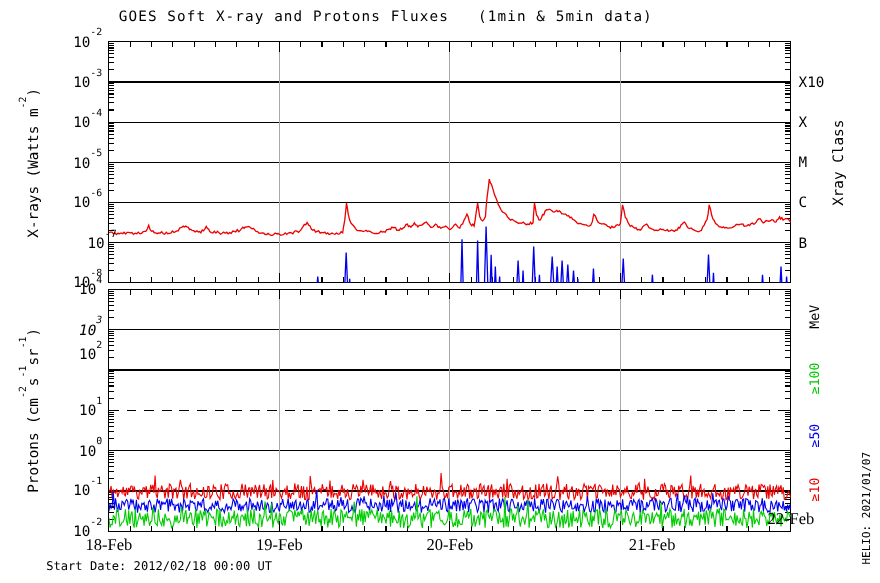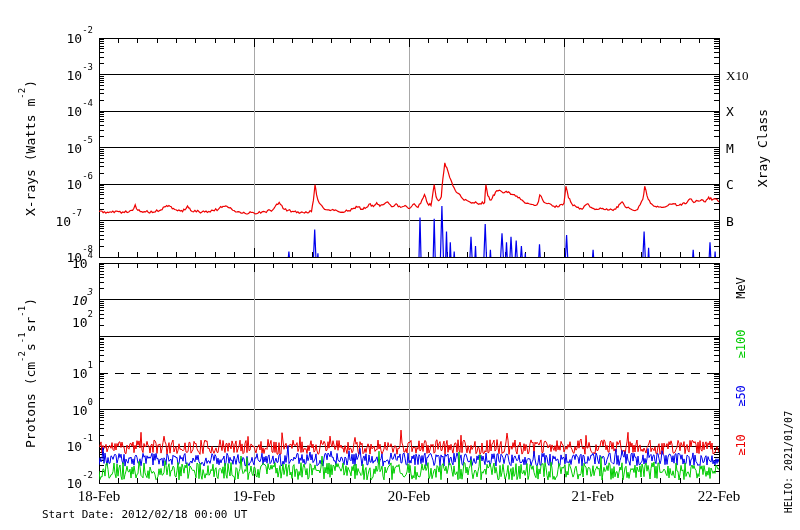--- a/index.html
+++ b/index.html
@@ -400,45 +400,46 @@
         <line x1="699.625" y1="263" x2="699.625" y2="268" stroke="#000000" stroke-width="1" shape-rendering="crispEdges"></line>
         <line x1="719" y1="474" x2="719" y2="483" stroke="#000000" stroke-width="1" shape-rendering="crispEdges"></line>
         <line x1="719" y1="263" x2="719" y2="272" stroke="#000000" stroke-width="1" shape-rendering="crispEdges"></line>
       </g>
       <polyline clip-path="url(#clip1)" fill="none" stroke="#ee0000" stroke-width="1.2" points="99.0,211.4 100.4,211.0 101.8,211.0 103.2,212.6 104.5,211.7 105.9,213.2 107.3,212.1 108.7,212.5 110.1,211.8 111.5,212.4 112.8,211.1 114.2,212.7 115.6,211.2 117.0,211.2 118.4,211.7 119.9,211.4 121.3,213.1 122.8,212.0 124.3,212.5 125.8,211.0 127.2,212.6 128.7,212.1 130.0,210.8 131.3,210.3 132.6,210.3 133.9,208.2 135.2,204.8 136.5,208.8 137.8,210.3 139.0,209.8 140.3,211.6 141.6,211.7 142.9,212.4 144.2,211.7 145.6,211.9 147.0,210.6 148.4,212.5 149.7,213.0 151.1,211.1 152.5,212.5 153.9,212.1 155.3,211.9 156.7,210.0 158.2,211.4 159.6,210.6 161.0,209.9 162.1,209.8 163.3,207.3 164.4,206.9 165.5,206.6 166.7,205.6 167.8,206.4 168.9,205.6 170.0,206.3 171.2,206.7 172.3,208.8 173.4,208.4 174.6,209.5 176.0,209.7 177.5,210.8 178.9,209.9 180.4,211.0 181.5,210.5 182.6,211.7 183.8,209.1 184.9,209.9 186.2,208.3 187.5,205.9 188.6,207.9 189.6,208.1 190.7,210.6 192.1,211.5 193.5,211.8 194.9,210.3 196.3,211.9 197.7,210.3 199.1,211.7 200.5,212.9 201.9,212.0 203.3,210.9 204.6,212.0 206.0,211.1 207.4,212.5 208.8,211.4 210.2,212.1 211.6,210.1 212.9,210.4 214.3,210.8 215.7,208.7 217.1,210.6 218.5,209.2 219.6,207.9 220.7,206.6 221.9,207.5 223.0,206.3 224.3,206.5 225.6,205.9 226.9,206.2 228.2,207.4 229.3,207.9 230.4,207.7 231.6,209.0 232.7,210.3 234.1,210.5 235.6,212.0 237.0,211.9 238.5,211.7 239.8,212.0 241.1,213.2 242.4,213.2 243.7,212.2 245.0,213.2 246.3,214.0 247.5,214.0 248.8,213.2 250.1,211.8 251.4,212.5 252.7,212.3 254.0,213.0 255.3,213.9 256.6,213.6 257.9,213.2 259.3,211.7 260.7,213.1 262.1,211.8 263.6,211.4 265.0,211.7 266.3,212.5 267.6,210.4 268.9,209.7 270.1,210.3 271.4,211.2 272.7,209.9 274.0,208.3 275.3,206.3 276.6,204.1 277.9,204.3 279.2,202.3 280.5,204.5 281.8,205.3 283.1,208.5 284.4,209.4 285.6,208.7 286.9,211.0 288.2,210.3 289.7,209.8 291.1,212.0 292.6,211.3 294.0,211.7 295.3,211.0 296.6,212.7 297.9,211.8 299.2,213.2 300.5,212.6 301.8,211.9 303.1,212.5 304.5,213.0 305.9,211.8 307.3,212.8 308.7,212.6 310.1,210.6 311.5,211.7 312.4,205.7 313.4,200.4 314.2,192.7 315.0,184.7 315.8,189.2 316.6,194.9 317.9,200.1 319.2,203.0 320.5,204.3 321.8,205.7 323.1,207.7 324.6,209.5 326.0,209.7 327.5,209.8 328.9,209.9 330.2,210.5 331.5,210.0 332.8,209.4 334.1,210.5 335.4,210.0 336.7,210.5 338.0,211.4 339.3,211.9 340.7,212.4 342.1,212.1 343.5,212.3 344.9,211.8 346.3,210.1 347.6,211.0 348.9,210.6 350.2,211.1 351.5,208.7 352.8,208.8 353.9,208.1 355.1,208.5 356.2,206.4 357.3,207.0 358.5,206.8 359.6,206.9 360.7,209.4 361.9,209.2 363.0,209.3 364.1,207.5 365.2,208.4 366.4,207.4 367.7,206.7 369.0,204.2 370.3,203.7 371.3,206.0 372.4,205.3 373.5,206.6 374.6,205.2 375.6,204.5 376.7,202.6 377.8,204.5 378.9,204.6 379.9,206.3 381.2,204.9 382.5,204.9 383.8,204.4 385.1,203.3 386.4,202.3 387.7,201.9 389.0,203.7 390.3,204.9 391.6,206.6 392.7,206.7 393.8,206.2 395.0,204.8 396.1,203.7 397.2,204.6 398.3,206.7 399.5,206.2 400.6,207.4 401.7,207.0 402.9,206.5 404.0,206.3 405.1,205.5 406.3,206.3 407.4,207.4 408.5,208.4 409.6,208.5 410.8,207.4 411.9,206.0 413.0,204.5 414.2,203.7 415.5,205.3 416.7,206.8 418.0,207.4 419.3,204.2 420.6,203.6 421.9,200.1 423.2,197.7 424.5,194.6 425.6,197.1 426.7,201.6 427.7,203.7 428.8,205.2 429.9,203.7 431.0,205.5 432.0,199.7 433.1,191.6 434.2,184.7 435.2,191.0 436.1,196.8 437.4,199.7 438.7,200.8 440.0,199.5 441.3,196.8 442.1,186.4 442.9,178.5 443.9,171.0 444.8,162.8 445.8,166.4 446.8,167.6 448.2,172.2 449.7,177.4 450.8,179.7 451.8,182.3 452.9,185.8 454.0,187.6 455.2,190.2 456.3,192.1 457.4,193.1 458.7,193.6 460.0,194.7 461.3,197.2 462.6,198.6 464.1,200.2 465.5,199.4 467.0,200.5 468.4,201.2 469.9,202.1 471.3,203.1 472.8,202.6 474.2,203.0 475.7,201.9 477.1,203.3 478.6,204.3 480.0,203.7 481.2,204.1 482.3,202.0 483.4,203.6 484.6,202.6 485.2,192.9 485.9,184.7 486.8,189.6 487.8,195.7 488.9,196.9 489.9,199.9 491.0,200.1 492.2,198.2 493.3,195.0 494.4,195.3 495.5,192.0 496.8,190.7 498.1,190.8 499.4,190.2 500.5,190.7 501.7,191.6 502.8,192.6 503.9,192.8 505.1,192.1 506.2,191.3 507.3,192.5 508.5,191.7 509.6,192.7 510.7,194.4 511.8,194.4 513.0,194.6 514.3,194.6 515.6,196.2 516.9,196.1 518.1,197.9 519.4,197.5 520.7,199.5 522.0,200.0 523.3,201.2 524.8,202.9 526.2,203.4 527.7,203.1 529.1,203.7 530.4,204.1 531.7,204.4 533.0,204.5 534.3,205.4 535.6,205.5 537.0,204.8 538.5,201.5 539.1,198.1 539.8,194.9 541.2,196.3 542.7,200.1 543.8,202.0 544.9,202.8 546.1,203.2 547.2,203.7 548.5,203.3 549.8,203.7 551.1,204.4 552.4,205.9 553.7,206.1 555.0,207.4 556.3,205.7 557.5,206.9 558.8,206.6 560.1,204.8 561.4,204.3 562.7,205.0 564.0,203.0 565.0,194.4 565.9,186.2 567.2,191.1 568.5,197.9 569.6,198.6 570.7,201.9 571.8,203.7 573.0,205.7 574.3,205.0 575.6,206.3 576.9,207.4 578.2,207.1 579.5,209.0 580.8,208.5 582.1,209.2 583.2,208.2 584.2,206.2 585.3,205.2 586.6,204.3 587.9,203.7 589.0,205.2 590.0,207.0 591.1,207.4 592.4,208.1 593.7,208.6 595.0,209.5 596.3,209.2 597.6,209.5 598.9,209.2 600.2,208.0 601.5,208.7 602.8,208.5 604.0,209.5 605.3,209.7 606.6,208.8 607.9,210.2 609.2,209.9 610.5,209.0 611.8,209.7 613.1,210.4 614.4,209.1 615.7,209.2 616.8,206.8 617.9,207.4 619.1,204.5 620.2,203.7 621.2,202.6 622.1,201.9 623.2,203.0 624.3,205.3 625.4,207.0 626.8,207.8 628.3,207.2 629.7,208.6 631.2,209.2 632.5,210.0 633.8,210.4 635.0,210.7 636.3,210.0 637.6,209.5 638.9,206.2 640.2,204.6 641.5,201.5 642.8,199.3 643.8,194.0 644.7,186.2 645.9,190.1 647.0,195.7 648.2,199.2 649.4,200.6 650.5,203.3 651.7,204.0 652.8,205.1 653.9,206.2 655.1,206.3 656.4,207.0 657.6,206.2 658.9,207.2 660.2,206.8 661.5,207.4 662.8,207.4 664.1,207.1 665.4,206.9 666.7,206.2 668.0,205.5 669.3,204.1 670.6,204.0 671.9,204.3 673.1,203.7 674.3,203.8 675.4,203.7 676.5,205.7 677.7,205.5 679.0,205.3 680.3,204.2 681.5,205.1 682.8,203.3 684.0,202.8 685.1,203.9 686.2,203.4 687.4,201.9 688.6,200.0 689.9,198.8 691.2,199.0 692.5,201.1 693.8,202.6 695.1,202.0 696.4,200.5 697.7,200.8 699.0,201.1 700.3,200.8 701.6,199.7 702.9,200.1 704.1,201.7 705.4,201.9 706.5,199.8 707.6,199.1 708.7,197.1 709.7,199.2 710.8,197.9 711.9,200.1 713.2,199.3 714.5,198.6 715.8,199.0 716.8,199.2 717.9,200.9 719.0,201.9"></polyline>
       <path clip-path="url(#clip1)" fill="none" stroke="#0000ee" stroke-width="1.2" d="M286.9 273.4 L288.9 251.5 L290.8 273.4 M312.8 273.4 L314.7 229.6 L316.6 273.4 M316.6 273.4 L317.9 253.4 L319.2 273.4 M418.6 273.4 L420.0 217.6 L421.4 273.4 M432.8 273.4 L434.2 218.7 L435.6 273.4 M440.0 273.4 L441.9 205.9 L443.9 273.4 M445.2 273.4 L446.5 231.5 L447.8 273.4 M449.0 273.4 L450.3 242.4 L451.6 273.4 M452.9 273.4 L454.2 251.5 L455.5 273.4 M469.1 273.4 L471.0 236.9 L472.9 273.4 M474.2 273.4 L475.5 246.0 L476.8 273.4 M483.3 273.4 L485.2 224.1 L487.1 273.4 M489.1 273.4 L490.4 249.7 L491.7 273.4 M499.7 273.4 L502.0 233.3 L504.3 273.4 M504.9 273.4 L506.5 242.4 L508.1 273.4 M509.1 273.4 L511.0 236.9 L513.0 273.4 M514.3 273.4 L516.2 240.6 L518.1 273.4 M519.4 273.4 L521.4 246.0 L523.3 273.4 M524.0 273.4 L525.3 253.4 L526.5 273.4 M537.8 273.4 L539.5 244.2 L541.1 273.4 M564.6 273.4 L566.6 235.1 L568.5 273.4 M591.4 273.4 L593.1 249.7 L594.7 273.4 M642.1 273.4 L644.1 231.5 L646.0 273.4 M647.3 273.4 L648.6 247.9 L649.9 273.4 M691.6 273.4 L693.2 249.7 L694.8 273.4 M708.3 273.4 L710.0 242.4 L711.6 273.4 M713.8 273.4 L715.1 251.5 L716.4 273.4"></path>
       <polyline clip-path="url(#clip2)" fill="none" stroke="#ee0000" stroke-width="1" points="99.0,446.9 100.0,445.5 101.0,441.9 102.0,453.2 103.0,445.5 104.0,447.4 105.0,448.2 106.0,444.4 107.0,451.8 108.0,448.6 109.0,445.9 110.0,445.6 111.0,448.3 112.0,442.6 113.0,449.7 114.0,450.7 115.0,443.5 116.0,450.0 117.0,443.5 118.0,446.3 119.0,442.0 120.0,441.9 121.0,447.5 122.0,442.1 123.0,446.7 124.0,447.0 125.0,453.1 126.0,453.7 127.0,445.1 128.0,448.1 129.0,449.2 130.0,443.6 131.0,443.3 132.0,446.3 133.0,442.0 134.0,452.7 135.0,445.3 136.0,449.0 137.0,440.7 138.0,445.2 139.0,440.9 140.0,448.0 141.0,432.3 142.0,450.0 143.0,452.6 144.0,443.5 145.0,446.9 146.0,446.2 147.0,441.4 148.0,445.6 149.0,446.0 150.0,453.0 151.0,444.9 152.0,444.0 153.0,452.4 154.0,440.1 155.0,440.8 156.0,443.2 157.0,453.4 158.0,444.7 159.0,445.2 160.0,443.9 161.0,453.1 162.0,448.8 163.0,442.4 164.0,436.2 165.0,441.9 166.0,444.1 167.0,454.4 168.0,447.2 169.0,442.6 170.0,453.2 171.0,445.4 172.0,442.2 173.0,440.0 174.0,451.9 175.0,448.6 176.0,446.6 177.0,453.5 178.0,450.4 179.0,443.8 180.0,449.4 181.0,448.9 182.0,450.0 183.0,450.8 184.0,449.7 185.0,442.8 186.0,452.0 187.0,452.4 188.0,451.6 189.0,442.3 190.0,442.5 191.0,453.1 192.0,451.2 193.0,449.4 194.0,441.4 195.0,443.8 196.0,443.3 197.0,448.8 198.0,451.1 199.0,452.4 200.0,454.3 201.0,440.2 202.0,446.8 203.0,453.6 204.0,443.1 205.0,440.0 206.0,441.6 207.0,440.8 208.0,448.7 209.0,448.0 210.0,451.6 211.0,453.1 212.0,446.3 213.0,451.0 214.0,453.3 215.0,450.4 216.0,447.9 217.0,452.3 218.0,452.5 219.0,445.9 220.0,439.8 221.0,446.1 222.0,450.6 223.0,440.5 224.0,447.4 225.0,452.5 226.0,443.6 227.0,443.5 228.0,451.3 229.0,442.9 230.0,445.5 231.0,448.9 232.0,440.9 233.0,444.0 234.0,452.5 235.0,444.4 236.0,440.9 237.0,452.4 238.0,448.8 239.0,446.0 240.0,440.2 241.0,451.1 242.0,443.9 243.0,453.7 244.0,452.6 245.0,443.3 246.0,440.5 247.0,452.6 248.0,436.4 249.0,450.7 250.0,450.1 251.0,443.9 252.0,445.4 253.0,446.3 254.0,446.4 255.0,450.2 256.0,452.9 257.0,447.9 258.0,446.6 259.0,444.6 260.0,450.0 261.0,441.4 262.0,453.0 263.0,447.8 264.0,453.5 265.0,448.7 266.0,448.3 267.0,449.4 268.0,439.4 269.0,446.3 270.0,444.0 271.0,440.4 272.0,452.0 273.0,452.5 274.0,441.9 275.0,452.5 276.0,442.1 277.0,454.1 278.0,454.2 279.0,442.6 280.0,454.3 281.0,454.0 282.0,432.7 283.0,441.0 284.0,449.3 285.0,445.3 286.0,443.3 287.0,448.6 288.0,447.5 289.0,445.3 290.0,444.7 291.0,444.1 292.0,448.5 293.0,440.2 294.0,445.1 295.0,445.1 296.0,445.2 297.0,442.6 298.0,451.5 299.0,448.3 300.0,436.8 301.0,452.5 302.0,441.8 303.0,452.2 304.0,448.5 305.0,449.2 306.0,448.7 307.0,453.5 308.0,445.4 309.0,450.8 310.0,445.2 311.0,440.7 312.0,448.0 313.0,444.1 314.0,452.1 315.0,450.6 316.0,444.7 317.0,450.9 318.0,454.2 319.0,453.6 320.0,446.8 321.0,440.2 322.0,443.9 323.0,444.6 324.0,441.3 325.0,443.2 326.0,450.9 327.0,450.2 328.0,441.7 329.0,448.2 330.0,436.1 331.0,444.0 332.0,446.7 333.0,440.7 334.0,444.9 335.0,449.6 336.0,447.0 337.0,440.5 338.0,450.3 339.0,440.5 340.0,447.5 341.0,445.0 342.0,448.4 343.0,447.6 344.0,452.3 345.0,445.6 346.0,449.7 347.0,453.6 348.0,442.2 349.0,450.2 350.0,448.0 351.0,448.4 352.0,452.8 353.0,451.0 354.0,442.5 355.0,437.4 356.0,444.2 357.0,442.2 358.0,451.7 359.0,454.3 360.0,441.7 361.0,444.9 362.0,443.1 363.0,453.7 364.0,452.7 365.0,448.4 366.0,452.5 367.0,447.4 368.0,443.8 369.0,446.8 370.0,454.1 371.0,444.1 372.0,448.9 373.0,447.9 374.0,446.0 375.0,451.4 376.0,449.6 377.0,449.9 378.0,440.1 379.0,449.0 380.0,444.2 381.0,450.7 382.0,454.1 383.0,451.5 384.0,449.0 385.0,442.0 386.0,449.2 387.0,450.3 388.0,442.5 389.0,446.1 390.0,446.9 391.0,443.7 392.0,447.3 393.0,452.3 394.0,448.2 395.0,445.6 396.0,446.9 397.0,454.2 398.0,448.1 399.0,448.8 400.0,445.9 401.0,430.1 402.0,443.0 403.0,445.9 404.0,452.1 405.0,452.0 406.0,448.4 407.0,453.0 408.0,443.1 409.0,442.2 410.0,442.4 411.0,440.4 412.0,451.7 413.0,447.5 414.0,447.4 415.0,447.1 416.0,453.2 417.0,447.5 418.0,449.3 419.0,440.8 420.0,451.0 421.0,449.8 422.0,443.1 423.0,451.5 424.0,443.6 425.0,440.4 426.0,441.9 427.0,453.4 428.0,445.1 429.0,453.0 430.0,449.8 431.0,444.4 432.0,446.2 433.0,444.3 434.0,453.2 435.0,452.1 436.0,440.7 437.0,439.8 438.0,449.4 439.0,443.5 440.0,441.6 441.0,450.5 442.0,450.4 443.0,444.5 444.0,441.1 445.0,454.3 446.0,444.5 447.0,440.4 448.0,452.3 449.0,445.0 450.0,450.1 451.0,444.3 452.0,449.6 453.0,453.1 454.0,445.8 455.0,442.9 456.0,443.3 457.0,452.3 458.0,439.8 459.0,450.2 460.0,452.3 461.0,435.2 462.0,452.7 463.0,441.6 464.0,440.0 465.0,442.2 466.0,447.6 467.0,452.8 468.0,445.6 469.0,450.1 470.0,453.4 471.0,445.3 472.0,449.5 473.0,447.6 474.0,446.1 475.0,441.4 476.0,453.7 477.0,451.9 478.0,447.0 479.0,447.7 480.0,454.3 481.0,452.4 482.0,443.0 483.0,453.2 484.0,453.5 485.0,450.7 486.0,452.0 487.0,440.4 488.0,452.8 489.0,452.4 490.0,439.8 491.0,451.0 492.0,444.1 493.0,442.6 494.0,440.1 495.0,451.1 496.0,449.4 497.0,439.6 498.0,447.4 499.0,453.8 500.0,444.8 501.0,441.4 502.0,453.5 503.0,452.1 504.0,452.3 505.0,447.8 506.0,441.9 507.0,433.1 508.0,440.2 509.0,454.4 510.0,446.9 511.0,446.0 512.0,449.3 513.0,442.6 514.0,447.3 515.0,440.0 516.0,451.2 517.0,454.0 518.0,445.6 519.0,445.8 520.0,442.1 521.0,447.3 522.0,454.1 523.0,452.1 524.0,443.7 525.0,450.9 526.0,444.5 527.0,447.9 528.0,454.0 529.0,451.9 530.0,443.8 531.0,439.9 532.0,442.9 533.0,442.1 534.0,453.8 535.0,442.1 536.0,444.0 537.0,442.2 538.0,443.6 539.0,445.1 540.0,442.3 541.0,439.9 542.0,452.7 543.0,452.4 544.0,442.9 545.0,441.0 546.0,441.8 547.0,444.0 548.0,448.0 549.0,445.7 550.0,444.5 551.0,451.6 552.0,444.9 553.0,448.0 554.0,450.4 555.0,445.7 556.0,451.4 557.0,440.6 558.0,449.9 559.0,445.7 560.0,450.2 561.0,441.4 562.0,444.0 563.0,445.0 564.0,451.9 565.0,449.6 566.0,446.5 567.0,449.3 568.0,444.5 569.0,447.3 570.0,441.7 571.0,447.5 572.0,449.4 573.0,452.6 574.0,453.3 575.0,446.4 576.0,450.2 577.0,448.3 578.0,440.7 579.0,448.2 580.0,440.6 581.0,439.0 582.0,446.5 583.0,449.1 584.0,447.1 585.0,454.2 586.0,435.3 587.0,448.1 588.0,447.8 589.0,442.4 590.0,447.2 591.0,451.4 592.0,452.3 593.0,453.4 594.0,452.3 595.0,454.0 596.0,444.6 597.0,450.7 598.0,450.3 599.0,446.4 600.0,446.6 601.0,441.0 602.0,440.4 603.0,446.0 604.0,439.8 605.0,441.8 606.0,449.8 607.0,445.4 608.0,451.9 609.0,452.2 610.0,441.3 611.0,441.7 612.0,449.2 613.0,442.5 614.0,451.1 615.0,448.7 616.0,452.1 617.0,441.6 618.0,444.6 619.0,442.8 620.0,440.3 621.0,448.1 622.0,452.6 623.0,451.6 624.0,450.0 625.0,454.1 626.0,447.6 627.0,441.9 628.0,432.3 629.0,453.2 630.0,441.7 631.0,446.8 632.0,443.1 633.0,452.4 634.0,445.1 635.0,452.0 636.0,444.1 637.0,440.0 638.0,451.7 639.0,447.0 640.0,444.9 641.0,451.2 642.0,449.1 643.0,451.6 644.0,448.0 645.0,450.5 646.0,453.1 647.0,447.5 648.0,445.6 649.0,443.1 650.0,440.2 651.0,451.7 652.0,448.1 653.0,448.8 654.0,450.7 655.0,446.7 656.0,453.6 657.0,453.1 658.0,446.3 659.0,443.7 660.0,454.3 661.0,453.1 662.0,443.3 663.0,454.3 664.0,443.1 665.0,446.6 666.0,446.3 667.0,443.6 668.0,449.0 669.0,441.7 670.0,445.0 671.0,440.8 672.0,444.1 673.0,452.8 674.0,453.2 675.0,452.0 676.0,449.4 677.0,447.2 678.0,440.4 679.0,443.4 680.0,450.7 681.0,442.5 682.0,445.2 683.0,446.7 684.0,441.6 685.0,453.7 686.0,447.7 687.0,444.5 688.0,450.3 689.0,452.1 690.0,440.4 691.0,446.7 692.0,440.4 693.0,441.0 694.0,443.0 695.0,441.6 696.0,444.4 697.0,453.1 698.0,442.1 699.0,453.6 700.0,440.6 701.0,449.6 702.0,451.2 703.0,441.9 704.0,449.8 705.0,444.3 706.0,441.8 707.0,448.9 708.0,442.8 709.0,445.2 710.0,441.1 711.0,449.2 712.0,443.0 713.0,453.9 714.0,453.3 715.0,452.6 716.0,448.9 717.0,446.6 718.0,449.5 719.0,452.4"></polyline>
       <polyline clip-path="url(#clip2)" fill="none" stroke="#0000ee" stroke-width="1" points="99.0,464.9 100.0,457.8 101.0,461.9 102.0,459.4 103.0,447.4 104.0,463.4 105.0,453.1 106.0,459.9 107.0,465.4 108.0,457.5 109.0,463.3 110.0,463.1 111.0,455.8 112.0,456.7 113.0,459.4 114.0,456.0 115.0,454.1 116.0,455.4 117.0,463.3 118.0,459.3 119.0,453.6 120.0,457.6 121.0,454.2 122.0,460.9 123.0,464.0 124.0,454.3 125.0,466.1 126.0,459.1 127.0,461.4 128.0,463.2 129.0,457.6 130.0,458.5 131.0,457.0 132.0,463.8 133.0,458.9 134.0,465.2 135.0,456.5 136.0,455.0 137.0,457.4 138.0,463.2 139.0,463.0 140.0,458.8 141.0,465.8 142.0,459.6 143.0,453.4 144.0,457.2 145.0,455.7 146.0,463.6 147.0,455.8 148.0,458.4 149.0,456.8 150.0,458.3 151.0,456.4 152.0,453.3 153.0,465.0 154.0,453.9 155.0,460.3 156.0,453.4 157.0,458.9 158.0,458.4 159.0,464.2 160.0,459.1 161.0,459.6 162.0,458.2 163.0,465.9 164.0,457.8 165.0,459.6 166.0,464.6 167.0,454.1 168.0,455.7 169.0,461.3 170.0,460.0 171.0,459.1 172.0,464.5 173.0,455.2 174.0,456.6 175.0,456.0 176.0,457.8 177.0,457.4 178.0,464.6 179.0,463.9 180.0,455.5 181.0,459.1 182.0,457.3 183.0,461.2 184.0,455.0 185.0,453.5 186.0,464.0 187.0,462.6 188.0,463.6 189.0,465.9 190.0,462.4 191.0,461.0 192.0,463.1 193.0,458.0 194.0,460.3 195.0,461.8 196.0,455.4 197.0,459.9 198.0,455.2 199.0,461.8 200.0,463.1 201.0,464.4 202.0,462.2 203.0,463.7 204.0,466.0 205.0,461.2 206.0,457.9 207.0,463.4 208.0,460.8 209.0,461.0 210.0,463.4 211.0,459.2 212.0,453.7 213.0,455.6 214.0,460.6 215.0,454.6 216.0,456.5 217.0,463.8 218.0,458.1 219.0,464.8 220.0,459.6 221.0,462.9 222.0,459.3 223.0,459.0 224.0,456.0 225.0,465.8 226.0,462.4 227.0,453.3 228.0,455.5 229.0,463.3 230.0,457.3 231.0,460.7 232.0,459.8 233.0,464.3 234.0,456.1 235.0,459.3 236.0,464.4 237.0,458.6 238.0,454.5 239.0,462.5 240.0,463.1 241.0,458.7 242.0,461.7 243.0,457.4 244.0,458.9 245.0,465.7 246.0,465.5 247.0,456.3 248.0,463.4 249.0,465.4 250.0,462.5 251.0,461.8 252.0,457.3 253.0,462.2 254.0,464.9 255.0,457.6 256.0,458.3 257.0,453.7 258.0,459.5 259.0,461.0 260.0,461.8 261.0,458.6 262.0,453.2 263.0,464.6 264.0,456.9 265.0,461.9 266.0,456.1 267.0,463.2 268.0,456.8 269.0,454.9 270.0,463.7 271.0,462.5 272.0,459.5 273.0,455.9 274.0,463.7 275.0,461.2 276.0,458.1 277.0,462.5 278.0,462.1 279.0,455.1 280.0,454.2 281.0,465.6 282.0,465.4 283.0,461.1 284.0,464.2 285.0,455.5 286.0,462.4 287.0,455.2 288.0,445.6 289.0,463.6 290.0,461.8 291.0,459.5 292.0,459.5 293.0,460.7 294.0,457.0 295.0,459.1 296.0,457.9 297.0,453.5 298.0,453.7 299.0,463.7 300.0,457.9 301.0,460.4 302.0,454.5 303.0,462.8 304.0,459.2 305.0,464.4 306.0,463.2 307.0,454.5 308.0,460.7 309.0,457.2 310.0,452.0 311.0,460.0 312.0,454.5 313.0,462.6 314.0,461.0 315.0,459.0 316.0,453.9 317.0,465.8 318.0,464.6 319.0,463.9 320.0,460.2 321.0,464.0 322.0,463.2 323.0,466.1 324.0,458.1 325.0,453.5 326.0,453.8 327.0,459.8 328.0,453.0 329.0,454.6 330.0,456.8 331.0,451.2 332.0,457.3 333.0,457.0 334.0,461.1 335.0,460.6 336.0,464.8 337.0,453.4 338.0,459.9 339.0,461.4 340.0,461.5 341.0,457.1 342.0,457.6 343.0,461.3 344.0,464.7 345.0,457.0 346.0,458.2 347.0,465.0 348.0,460.1 349.0,450.8 350.0,459.8 351.0,460.8 352.0,454.3 353.0,463.9 354.0,454.3 355.0,465.5 356.0,453.5 357.0,459.6 358.0,457.2 359.0,453.9 360.0,448.3 361.0,458.1 362.0,466.0 363.0,458.3 364.0,455.9 365.0,460.7 366.0,453.8 367.0,464.9 368.0,464.6 369.0,454.9 370.0,461.9 371.0,462.3 372.0,456.2 373.0,463.2 374.0,460.6 375.0,461.5 376.0,459.0 377.0,456.8 378.0,462.7 379.0,464.3 380.0,460.6 381.0,458.8 382.0,453.8 383.0,466.1 384.0,460.9 385.0,462.1 386.0,461.3 387.0,459.9 388.0,460.3 389.0,464.4 390.0,458.7 391.0,453.0 392.0,458.9 393.0,459.3 394.0,456.2 395.0,453.7 396.0,459.4 397.0,460.5 398.0,456.0 399.0,457.6 400.0,453.9 401.0,463.0 402.0,462.7 403.0,453.8 404.0,453.0 405.0,458.2 406.0,464.3 407.0,465.3 408.0,453.1 409.0,462.8 410.0,460.3 411.0,463.1 412.0,456.0 413.0,458.9 414.0,454.9 415.0,464.8 416.0,454.1 417.0,456.9 418.0,464.6 419.0,454.7 420.0,456.6 421.0,463.7 422.0,455.5 423.0,462.5 424.0,455.5 425.0,453.1 426.0,465.7 427.0,457.3 428.0,457.4 429.0,454.9 430.0,453.7 431.0,453.8 432.0,457.3 433.0,460.2 434.0,465.5 435.0,462.9 436.0,454.7 437.0,456.8 438.0,455.0 439.0,456.5 440.0,465.8 441.0,454.9 442.0,457.1 443.0,456.0 444.0,466.0 445.0,454.1 446.0,456.4 447.0,454.8 448.0,454.1 449.0,465.2 450.0,458.0 451.0,457.1 452.0,462.7 453.0,464.9 454.0,453.2 455.0,462.1 456.0,457.2 457.0,453.0 458.0,456.6 459.0,463.8 460.0,458.7 461.0,454.9 462.0,464.1 463.0,465.4 464.0,457.7 465.0,454.1 466.0,454.3 467.0,457.8 468.0,461.6 469.0,461.7 470.0,461.5 471.0,456.4 472.0,465.5 473.0,461.8 474.0,458.5 475.0,462.9 476.0,463.4 477.0,455.9 478.0,459.9 479.0,454.9 480.0,458.4 481.0,455.2 482.0,461.0 483.0,456.0 484.0,460.5 485.0,464.7 486.0,453.0 487.0,461.8 488.0,462.2 489.0,460.5 490.0,465.2 491.0,462.6 492.0,453.9 493.0,458.8 494.0,453.7 495.0,459.8 496.0,466.1 497.0,454.1 498.0,453.9 499.0,461.6 500.0,462.4 501.0,454.2 502.0,455.5 503.0,457.7 504.0,463.6 505.0,458.5 506.0,454.5 507.0,454.0 508.0,455.7 509.0,461.6 510.0,464.6 511.0,465.7 512.0,454.8 513.0,462.9 514.0,457.5 515.0,455.9 516.0,458.7 517.0,460.8 518.0,459.6 519.0,454.8 520.0,462.5 521.0,462.7 522.0,462.1 523.0,459.4 524.0,464.8 525.0,457.1 526.0,464.7 527.0,459.8 528.0,458.4 529.0,459.1 530.0,458.8 531.0,465.7 532.0,461.9 533.0,459.9 534.0,451.1 535.0,458.9 536.0,464.5 537.0,465.9 538.0,462.7 539.0,455.2 540.0,465.1 541.0,465.1 542.0,453.4 543.0,456.9 544.0,453.3 545.0,462.8 546.0,455.2 547.0,457.5 548.0,463.8 549.0,465.4 550.0,454.1 551.0,466.1 552.0,464.3 553.0,455.8 554.0,459.0 555.0,456.6 556.0,460.8 557.0,459.2 558.0,459.3 559.0,466.0 560.0,465.2 561.0,454.9 562.0,459.4 563.0,457.3 564.0,457.6 565.0,463.8 566.0,454.0 567.0,462.7 568.0,461.6 569.0,462.9 570.0,459.5 571.0,464.5 572.0,458.5 573.0,455.3 574.0,455.1 575.0,459.6 576.0,454.2 577.0,456.2 578.0,457.3 579.0,463.5 580.0,455.6 581.0,454.2 582.0,466.0 583.0,455.1 584.0,455.9 585.0,463.8 586.0,462.3 587.0,463.4 588.0,456.4 589.0,460.7 590.0,459.2 591.0,455.0 592.0,455.3 593.0,453.3 594.0,456.7 595.0,464.0 596.0,453.0 597.0,455.6 598.0,460.9 599.0,463.8 600.0,455.3 601.0,457.0 602.0,458.4 603.0,456.1 604.0,457.1 605.0,465.1 606.0,463.9 607.0,459.4 608.0,457.0 609.0,453.3 610.0,453.1 611.0,461.5 612.0,462.6 613.0,463.6 614.0,463.7 615.0,454.6 616.0,449.2 617.0,464.4 618.0,455.5 619.0,465.5 620.0,460.4 621.0,457.2 622.0,450.3 623.0,455.2 624.0,457.2 625.0,451.5 626.0,463.6 627.0,454.1 628.0,460.3 629.0,461.7 630.0,465.3 631.0,454.5 632.0,453.0 633.0,461.1 634.0,453.3 635.0,457.3 636.0,457.3 637.0,465.6 638.0,456.1 639.0,464.5 640.0,464.7 641.0,462.3 642.0,461.6 643.0,454.9 644.0,464.0 645.0,458.4 646.0,463.6 647.0,458.7 648.0,448.5 649.0,457.6 650.0,455.4 651.0,454.4 652.0,461.0 653.0,455.6 654.0,454.8 655.0,461.1 656.0,463.7 657.0,453.8 658.0,453.6 659.0,458.8 660.0,463.9 661.0,460.2 662.0,450.7 663.0,454.6 664.0,455.4 665.0,464.7 666.0,455.3 667.0,464.4 668.0,457.1 669.0,454.4 670.0,454.1 671.0,456.1 672.0,462.0 673.0,455.7 674.0,463.2 675.0,454.3 676.0,453.6 677.0,465.1 678.0,453.4 679.0,453.6 680.0,454.3 681.0,459.3 682.0,454.8 683.0,464.0 684.0,458.9 685.0,464.0 686.0,463.7 687.0,455.2 688.0,455.8 689.0,456.8 690.0,465.6 691.0,459.4 692.0,458.9 693.0,452.9 694.0,465.3 695.0,455.1 696.0,461.6 697.0,463.1 698.0,465.6 699.0,464.4 700.0,465.7 701.0,455.5 702.0,457.9 703.0,462.7 704.0,462.0 705.0,457.5 706.0,455.7 707.0,465.0 708.0,456.6 709.0,459.7 710.0,461.1 711.0,462.1 712.0,455.6 713.0,463.9 714.0,460.2 715.0,465.0 716.0,458.8 717.0,463.5 718.0,458.8 719.0,462.4"></polyline>
       <polyline clip-path="url(#clip2)" fill="none" stroke="#00cc00" stroke-width="1" points="99.0,471.0 100.0,479.6 101.0,476.6 102.0,477.0 103.0,468.8 104.0,469.5 105.0,476.1 106.0,463.8 107.0,463.1 108.0,469.5 109.0,478.2 110.0,477.3 111.0,474.7 112.0,474.6 113.0,471.7 114.0,463.0 115.0,473.7 116.0,477.8 117.0,464.0 118.0,476.2 119.0,467.8 120.0,465.0 121.0,476.2 122.0,479.7 123.0,462.6 124.0,479.2 125.0,474.6 126.0,471.1 127.0,466.2 128.0,471.4 129.0,472.0 130.0,469.2 131.0,478.0 132.0,467.1 133.0,474.1 134.0,466.0 135.0,472.0 136.0,478.0 137.0,474.3 138.0,473.7 139.0,461.4 140.0,467.0 141.0,475.4 142.0,476.5 143.0,477.8 144.0,463.0 145.0,472.8 146.0,475.6 147.0,477.7 148.0,470.7 149.0,478.6 150.0,467.0 151.0,470.6 152.0,473.3 153.0,471.7 154.0,471.9 155.0,474.8 156.0,479.7 157.0,478.7 158.0,476.4 159.0,468.8 160.0,474.8 161.0,468.4 162.0,475.2 163.0,474.7 164.0,472.4 165.0,460.8 166.0,465.7 167.0,474.8 168.0,467.4 169.0,463.7 170.0,476.3 171.0,470.5 172.0,470.6 173.0,466.2 174.0,467.1 175.0,476.2 176.0,477.1 177.0,470.8 178.0,462.6 179.0,479.9 180.0,466.7 181.0,476.1 182.0,464.1 183.0,467.5 184.0,473.2 185.0,465.1 186.0,468.0 187.0,463.4 188.0,478.5 189.0,473.3 190.0,466.0 191.0,467.4 192.0,469.5 193.0,470.8 194.0,469.9 195.0,473.4 196.0,477.8 197.0,463.0 198.0,463.9 199.0,478.7 200.0,463.1 201.0,475.3 202.0,479.3 203.0,469.6 204.0,473.9 205.0,478.1 206.0,473.6 207.0,475.1 208.0,465.6 209.0,475.3 210.0,473.8 211.0,469.4 212.0,470.9 213.0,464.2 214.0,476.8 215.0,469.6 216.0,467.7 217.0,476.9 218.0,478.6 219.0,469.7 220.0,468.3 221.0,469.4 222.0,473.3 223.0,466.8 224.0,478.3 225.0,463.1 226.0,474.7 227.0,478.3 228.0,463.5 229.0,471.1 230.0,476.0 231.0,462.6 232.0,475.2 233.0,476.1 234.0,476.4 235.0,479.8 236.0,467.6 237.0,468.7 238.0,479.0 239.0,471.7 240.0,468.8 241.0,456.0 242.0,469.0 243.0,473.6 244.0,472.5 245.0,469.5 246.0,471.4 247.0,457.5 248.0,479.6 249.0,473.0 250.0,471.9 251.0,466.0 252.0,473.7 253.0,475.7 254.0,467.2 255.0,467.6 256.0,475.9 257.0,477.1 258.0,469.3 259.0,477.8 260.0,470.2 261.0,465.9 262.0,465.3 263.0,463.3 264.0,464.4 265.0,464.7 266.0,466.6 267.0,474.0 268.0,463.6 269.0,468.9 270.0,469.7 271.0,465.1 272.0,469.2 273.0,465.3 274.0,467.1 275.0,462.7 276.0,473.2 277.0,468.0 278.0,477.1 279.0,471.9 280.0,465.5 281.0,478.2 282.0,471.6 283.0,464.2 284.0,474.6 285.0,469.3 286.0,463.9 287.0,476.3 288.0,467.9 289.0,464.5 290.0,475.0 291.0,472.0 292.0,478.5 293.0,466.1 294.0,464.6 295.0,476.7 296.0,469.2 297.0,469.3 298.0,479.5 299.0,471.5 300.0,475.4 301.0,462.7 302.0,477.2 303.0,467.4 304.0,464.1 305.0,468.5 306.0,475.0 307.0,468.5 308.0,479.2 309.0,477.3 310.0,463.7 311.0,465.0 312.0,475.1 313.0,468.2 314.0,469.6 315.0,464.9 316.0,470.4 317.0,470.1 318.0,470.9 319.0,470.2 320.0,473.0 321.0,467.0 322.0,456.1 323.0,466.7 324.0,478.9 325.0,467.3 326.0,473.0 327.0,463.3 328.0,474.1 329.0,463.0 330.0,477.3 331.0,464.6 332.0,474.8 333.0,465.3 334.0,465.7 335.0,470.7 336.0,463.5 337.0,467.1 338.0,463.6 339.0,467.0 340.0,468.7 341.0,471.2 342.0,468.5 343.0,463.1 344.0,475.1 345.0,472.1 346.0,465.8 347.0,475.6 348.0,467.4 349.0,469.9 350.0,472.0 351.0,475.9 352.0,466.5 353.0,470.8 354.0,464.7 355.0,478.8 356.0,464.0 357.0,475.3 358.0,468.5 359.0,471.5 360.0,472.9 361.0,475.5 362.0,474.5 363.0,464.3 364.0,479.6 365.0,470.2 366.0,467.5 367.0,479.9 368.0,474.8 369.0,470.2 370.0,467.8 371.0,479.9 372.0,478.4 373.0,477.0 374.0,468.8 375.0,473.7 376.0,466.0 377.0,471.4 378.0,469.1 379.0,451.2 380.0,471.7 381.0,469.7 382.0,466.1 383.0,476.2 384.0,479.9 385.0,467.0 386.0,472.9 387.0,470.2 388.0,467.4 389.0,465.8 390.0,465.2 391.0,462.9 392.0,479.7 393.0,465.8 394.0,473.4 395.0,467.4 396.0,467.1 397.0,465.4 398.0,466.8 399.0,464.5 400.0,472.2 401.0,473.9 402.0,473.3 403.0,475.8 404.0,477.1 405.0,476.3 406.0,474.7 407.0,472.0 408.0,463.8 409.0,472.8 410.0,465.4 411.0,474.0 412.0,479.1 413.0,475.4 414.0,477.9 415.0,466.3 416.0,479.5 417.0,472.2 418.0,476.2 419.0,476.8 420.0,476.8 421.0,471.0 422.0,463.9 423.0,470.1 424.0,469.4 425.0,464.6 426.0,470.5 427.0,468.0 428.0,462.6 429.0,478.7 430.0,476.0 431.0,468.2 432.0,478.7 433.0,474.5 434.0,470.3 435.0,468.9 436.0,477.4 437.0,465.6 438.0,466.8 439.0,472.1 440.0,465.8 441.0,479.7 442.0,465.0 443.0,463.6 444.0,468.5 445.0,470.9 446.0,466.2 447.0,473.6 448.0,469.0 449.0,463.3 450.0,463.2 451.0,465.3 452.0,471.3 453.0,476.4 454.0,465.9 455.0,474.5 456.0,474.1 457.0,471.7 458.0,479.7 459.0,451.9 460.0,478.7 461.0,469.2 462.0,479.2 463.0,471.9 464.0,462.6 465.0,463.1 466.0,473.1 467.0,467.0 468.0,474.9 469.0,468.5 470.0,465.8 471.0,459.7 472.0,472.7 473.0,478.7 474.0,473.2 475.0,470.0 476.0,471.5 477.0,476.9 478.0,471.5 479.0,466.7 480.0,454.6 481.0,479.8 482.0,471.7 483.0,473.2 484.0,470.6 485.0,469.0 486.0,474.4 487.0,464.3 488.0,468.1 489.0,466.9 490.0,463.7 491.0,467.9 492.0,474.7 493.0,466.9 494.0,463.0 495.0,473.2 496.0,467.3 497.0,473.1 498.0,479.7 499.0,479.3 500.0,465.4 501.0,476.7 502.0,472.2 503.0,464.3 504.0,472.5 505.0,479.0 506.0,476.8 507.0,472.5 508.0,465.4 509.0,479.4 510.0,472.2 511.0,468.5 512.0,479.9 513.0,467.3 514.0,476.4 515.0,473.9 516.0,463.6 517.0,479.6 518.0,476.1 519.0,466.1 520.0,478.8 521.0,464.4 522.0,473.2 523.0,473.5 524.0,470.3 525.0,475.4 526.0,471.0 527.0,463.5 528.0,479.5 529.0,475.4 530.0,464.6 531.0,466.4 532.0,469.4 533.0,465.8 534.0,472.3 535.0,475.8 536.0,477.7 537.0,465.5 538.0,479.1 539.0,468.9 540.0,473.9 541.0,465.8 542.0,464.1 543.0,463.6 544.0,476.7 545.0,462.7 546.0,467.4 547.0,475.5 548.0,479.9 549.0,471.5 550.0,477.3 551.0,462.3 552.0,468.1 553.0,479.3 554.0,476.2 555.0,479.9 556.0,477.1 557.0,476.5 558.0,469.6 559.0,463.4 560.0,466.9 561.0,473.8 562.0,467.1 563.0,468.3 564.0,466.9 565.0,464.7 566.0,477.2 567.0,471.3 568.0,475.0 569.0,463.5 570.0,466.1 571.0,469.0 572.0,473.2 573.0,477.1 574.0,474.5 575.0,468.3 576.0,466.2 577.0,472.4 578.0,479.1 579.0,474.2 580.0,475.4 581.0,473.5 582.0,465.7 583.0,477.0 584.0,463.3 585.0,466.3 586.0,466.9 587.0,475.2 588.0,468.0 589.0,467.3 590.0,468.9 591.0,476.5 592.0,473.7 593.0,465.7 594.0,475.7 595.0,470.7 596.0,468.7 597.0,466.4 598.0,469.2 599.0,468.1 600.0,476.1 601.0,456.7 602.0,480.0 603.0,472.6 604.0,467.3 605.0,471.6 606.0,470.2 607.0,465.6 608.0,470.7 609.0,462.8 610.0,465.1 611.0,479.4 612.0,468.5 613.0,478.2 614.0,466.6 615.0,476.8 616.0,472.1 617.0,471.6 618.0,478.0 619.0,472.3 620.0,467.0 621.0,470.1 622.0,462.8 623.0,479.9 624.0,474.1 625.0,467.8 626.0,466.2 627.0,477.7 628.0,472.2 629.0,478.4 630.0,472.8 631.0,468.5 632.0,469.9 633.0,468.4 634.0,472.5 635.0,465.1 636.0,477.6 637.0,467.0 638.0,470.4 639.0,471.8 640.0,465.8 641.0,477.0 642.0,464.0 643.0,468.0 644.0,476.7 645.0,465.0 646.0,463.1 647.0,471.2 648.0,465.4 649.0,470.8 650.0,479.0 651.0,468.5 652.0,462.9 653.0,467.0 654.0,462.0 655.0,477.9 656.0,466.2 657.0,478.4 658.0,462.8 659.0,463.6 660.0,472.6 661.0,472.0 662.0,472.6 663.0,471.1 664.0,469.1 665.0,470.5 666.0,473.9 667.0,475.7 668.0,466.0 669.0,477.9 670.0,468.4 671.0,474.0 672.0,475.4 673.0,470.8 674.0,475.8 675.0,478.0 676.0,463.1 677.0,471.1 678.0,471.3 679.0,480.0 680.0,473.8 681.0,465.4 682.0,471.0 683.0,469.8 684.0,479.6 685.0,463.1 686.0,476.4 687.0,473.1 688.0,471.8 689.0,474.0 690.0,477.3 691.0,467.0 692.0,465.0 693.0,468.6 694.0,465.5 695.0,469.0 696.0,470.2 697.0,478.1 698.0,473.6 699.0,476.6 700.0,466.1 701.0,469.2 702.0,465.8 703.0,474.6 704.0,465.6 705.0,471.0 706.0,476.4 707.0,471.0 708.0,475.2 709.0,467.5 710.0,478.5 711.0,468.0 712.0,470.3 713.0,473.4 714.0,471.2 715.0,473.4 716.0,465.1 717.0,466.8 718.0,469.3 719.0,468.4"></polyline>
     </svg>
+  <div class="t title" style="left:108px;top:8px;">GOES Soft X-ray and Protons Fluxes   (1min &amp; 5min data)</div>
   <div class="rotc axtitle" id="xray-ylabel" style="left:-83px;top:139px;width:220px;">X-rays (Watts m<sup>-2</sup>)</div>
   <div class="rotc axtitle" id="proton-ylabel" style="left:-93px;top:364px;width:240px;">Protons (cm<sup>-2</sup>s<sup>-1</sup>sr<sup>-1</sup>)</div>
   <div class="rotc axtitle" style="left:703px;top:139px;width:120px;">Xray Class</div>
   <div class="rotc legend" style="left:711px;top:280px;width:60px;">MeV</div>
   <div id="gen-labels">
       <div class="t ticklab" style="left:45px;width:48px;top:30px;">10<sup>-2</sup></div>
       <div class="t ticklab" style="left:45px;width:48px;top:66.5px;">10<sup>-3</sup></div>
       <div class="t ticklab" style="left:45px;width:48px;top:103px;">10<sup>-4</sup></div>
       <div class="t ticklab" style="left:45px;width:48px;top:139.5px;">10<sup>-5</sup></div>
       <div class="t ticklab" style="left:45px;width:48px;top:176px;">10<sup>-6</sup></div>
-      <div class="t ticklab" style="left:34px;width:48px;top:212.5px;">10<sup>-7</sup></div>
+      <div class="t ticklab" style="left:58px;width:48px;top:212.5px;">10<sup>-7</sup></div>
       <div class="t ticklab" style="left:45px;width:48px;top:249px;">10<sup>-8</sup></div>
       <div class="t ticklab" style="left:45px;width:48px;top:255px;">10<sup>4</sup></div>
       <div class="t ticklab" style="left:45px;width:48px;top:291.6666666666667px;font-style:italic;">10<sup>3</sup></div>
       <div class="t ticklab" style="left:45px;width:48px;top:314px;">10<sup>2</sup></div>
       <div class="t ticklab" style="left:45px;width:48px;top:365px;">10<sup>1</sup></div>
       <div class="t ticklab" style="left:45px;width:48px;top:401.66666666666663px;">10<sup>0</sup></div>
       <div class="t ticklab" style="left:45px;width:48px;top:438.33333333333337px;">10<sup>-1</sup></div>
       <div class="t ticklab" style="left:45px;width:48px;top:475px;">10<sup>-2</sup></div>
       <div class="t xlab" style="left:54px;width:90px;top:488px;">18-Feb</div>
       <div class="t xlab" style="left:209px;width:90px;top:488px;">19-Feb</div>
       <div class="t xlab" style="left:364px;width:90px;top:488px;">20-Feb</div>
       <div class="t xlab" style="left:524px;width:90px;top:488px;text-align:right;">21-Feb</div>
-      <div class="t xlab" style="left:674px;width:90px;top:488px;">22-Feb</div>
-      <div class="t classlab" style="left:726px;top:67.5px;font-family:Liberation Serif, serif;">X10</div>
+      <div class="t xlab" style="left:674px;width:90px;top:464px;">22-Feb</div>
+      <div class="t classlab" style="left:726px;top:67.5px;">X10</div>
       <div class="t classlab" style="left:726px;top:104px;">X</div>
       <div class="t classlab" style="left:726px;top:140.5px;">M</div>
       <div class="t classlab" style="left:726px;top:177px;">C</div>
       <div class="t classlab" style="left:726px;top:213.5px;">B</div>
       <div class="rotc legend" style="left:711px;top:336px;width:60px;color:#00cc00;">≥100</div>
       <div class="rotc legend" style="left:711px;top:388px;width:60px;color:#0000ee;">≥50</div>
       <div class="rotc legend" style="left:711px;top:437px;width:60px;color:#ee0000;">≥10</div>
     </div>
   <div class="t footer" style="left:30px;top:508px;">Start Date: 2012/02/18 00:00 UT</div>
   <div class="rotc credit" style="left:719px;top:455px;width:140px;">HELIO: 2021/01/07</div>

